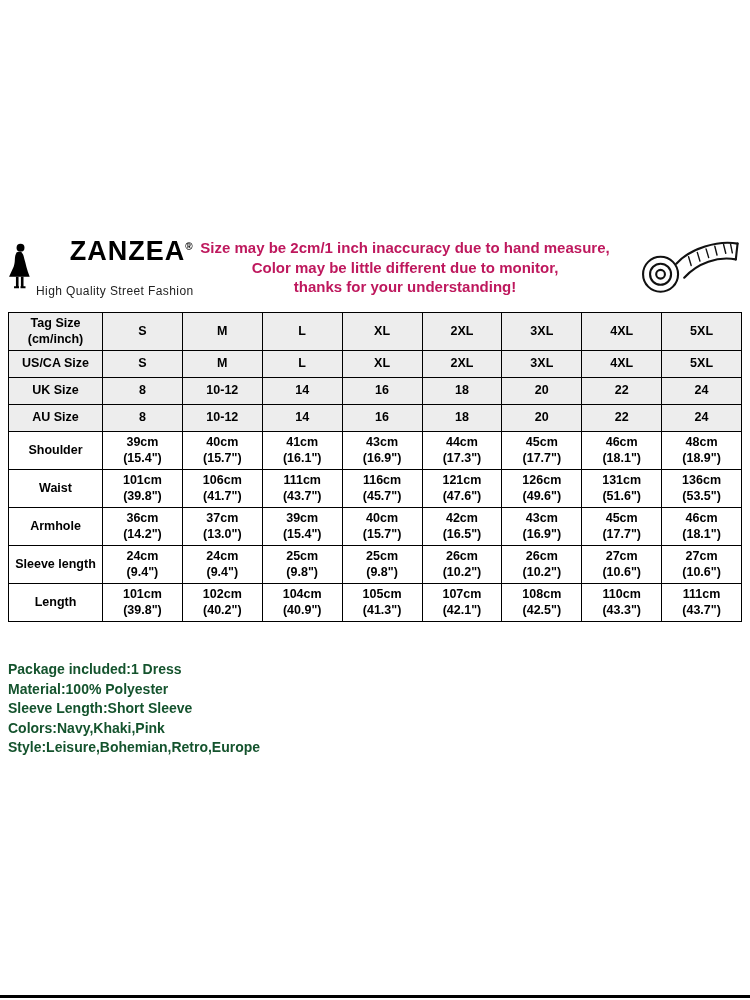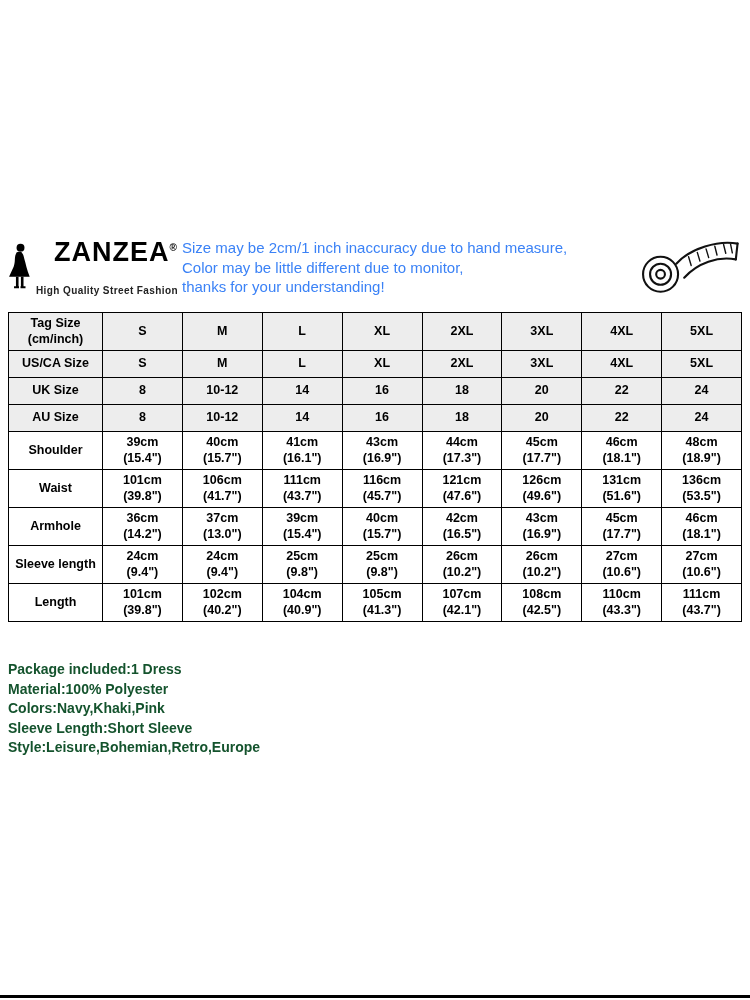--- a/index.html
+++ b/index.html
@@ -35,32 +35,33 @@
     font-weight: bold;
     font-size: 27px;
     letter-spacing: 1px;
     line-height: 1;
     color: #000;
     white-space: nowrap;
   }
   .brand sup { font-size: 10px; font-weight: bold; }
   .tagline {
     margin-top: 19px;
-    font-size: 10px;
+    font-size: 12px;
     letter-spacing: 0.4px;
-    font-weight: bold;
+    font-weight: normal;
     color: #222;
     white-space: nowrap;
   }
   .notice {
     flex: 1 1 auto;
-    font-weight: normal;
+    text-align: center;
+    font-weight: bold;
     font-size: 15px;
     line-height: 19.5px;
-    color: #3b82f6;
+    color: #be185d;
     padding: 0 4px;
   }
   .tape { flex: 0 0 auto; width: 112px; text-align: right; }
 
   
   .size-table {
     position: absolute;
     top: 312px;
     left: 8px;
     width: 734px;
@@ -300,20 +301,20 @@
 (43.3")</td>
         <td>111cm
 (43.7")</td>
       </tr>
     </tbody>
   </table>
 
   <div class="details">
     <div>Package included:1 Dress</div>
     <div>Material:100% Polyester</div>
+    <div>Sleeve Length:Short Sleeve</div>
     <div>Colors:Navy,Khaki,Pink</div>
-    <div>Sleeve Length:Short Sleeve</div>
     <div>Style:Leisure,Bohemian,Retro,Europe</div>
   </div>
 
   <div class="bottom-line"></div>
 
 </div>
 
 </body></html>

